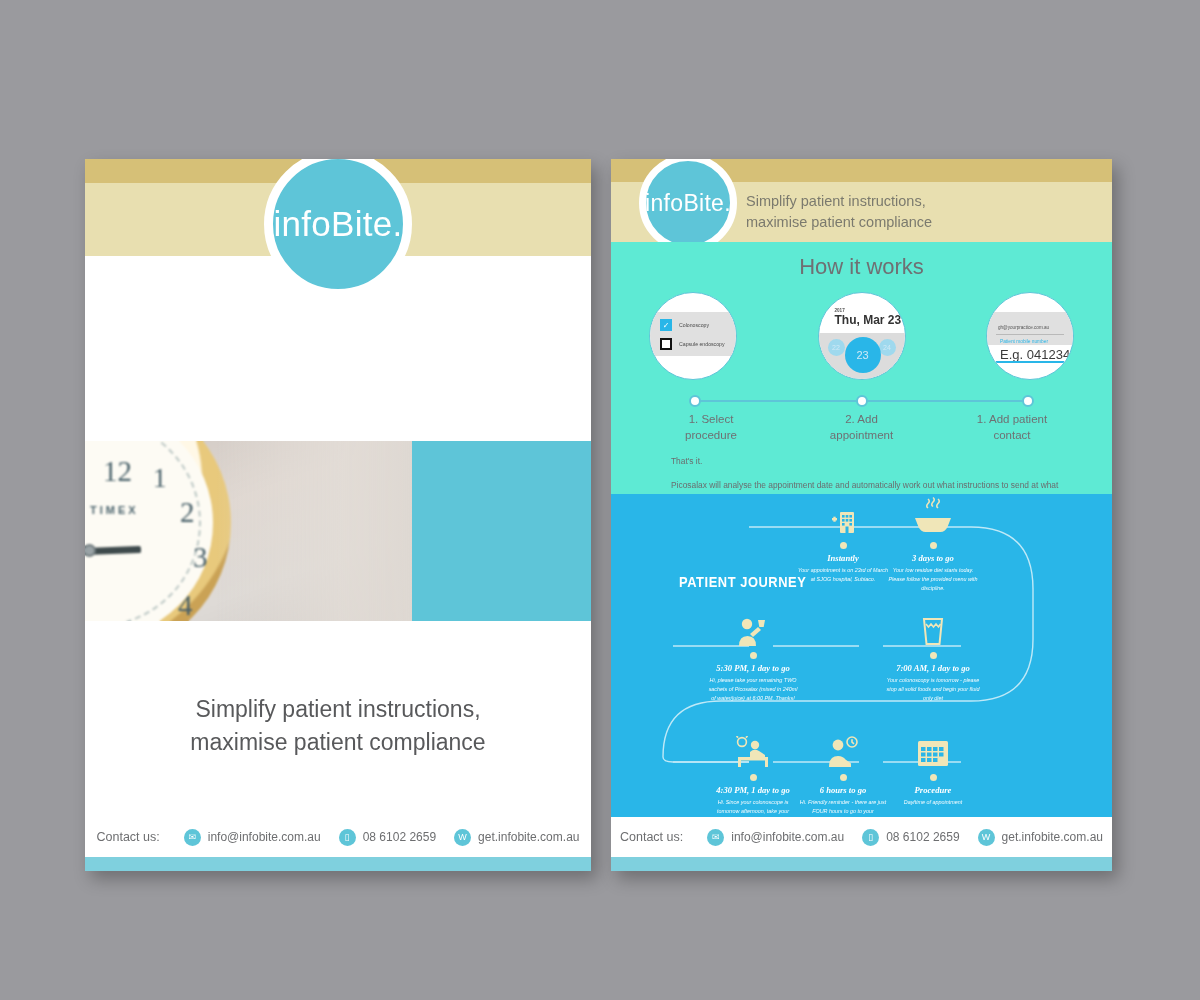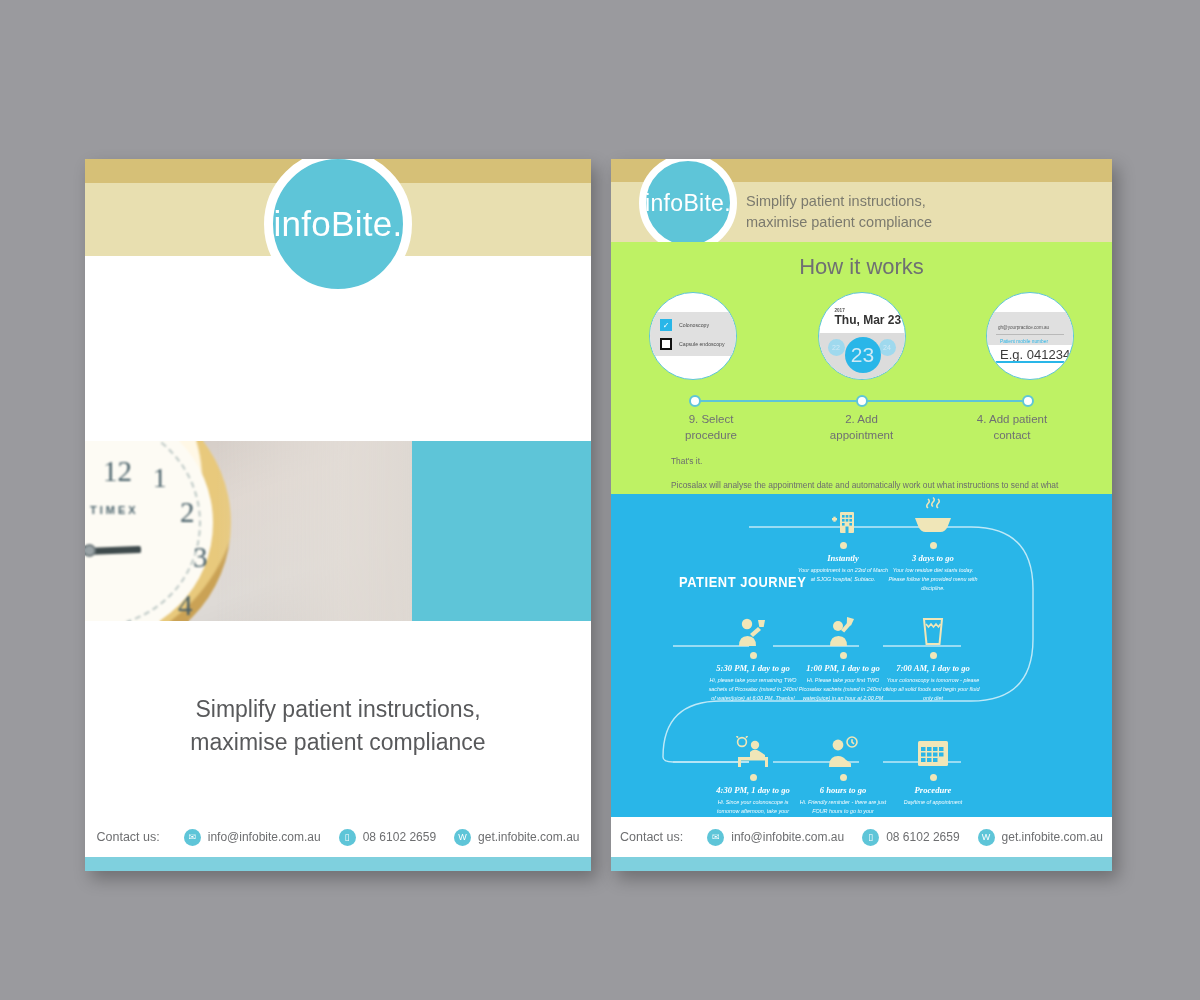--- a/index.html
+++ b/index.html
@@ -108,21 +108,21 @@
   }
   .footer .bottom-bar { height: 14px; background:#7fd0de; }
 
   
   .r-gold { height: 23px; }
   .r-sand { height: 60px; position: relative; display:flex; align-items:center; }
   .r-logo { left: 28px; top: -28px; width:98px; height:98px; font-size:23px; border-width:7px; }
   .r-head-text {
     margin-left: 135px; font-size: 14.5px; color:#7b7a6e; line-height:1.45; font-weight:300;
   }
-  .r-white { background:#bef264; height: 252px; position:relative; }
+  .r-white { background:#5eead4; height: 252px; position:relative; }
   .how-title {
     text-align:center; font-size:22px; color:#6f7073; font-weight:300; padding-top:12px;
   }
 
   .circles-row { display:flex; justify-content:space-between; padding: 12px 38px 0 38px; }
   .step-circle {
     width: 88px; height: 88px; border-radius:50%; border:1.3px solid #5ec5d8;
     overflow:hidden; position:relative; background:#fff;
   }
   
@@ -135,21 +135,21 @@
   .proc-txt { font-size:5.2px; color:#4a4a4a; white-space:nowrap; }
 
   
   .date-year { position:absolute; left:16px; top:15px; font-size:4.6px; font-weight:700; color:#555; }
   .date-main { position:absolute; left:16px; top:20px; font-size:12px; font-weight:700; color:#333; }
   .date-grey { position:absolute; left:0; right:0; top:40px; height:48px; background:#dcdcdc; }
   .date-sm { position:absolute; width:17px; height:17px; border-radius:50%; background:#9fd9ee; color:#cfeaf6; font-size:7px; display:flex; align-items:center; justify-content:center; top:46px;}
   .date-sm.l { left:9px; } .date-sm.r { right:9px; }
   .date-big {
     position:absolute; left:26px; top:44px; width:36px; height:36px; border-radius:50%;
-    background:#29b6e8; color:#cfeaf6; font-size:21px; display:flex; align-items:center; justify-content:center;
+    background:#29b6e8; color:#cfeaf6; font-size:11px; display:flex; align-items:center; justify-content:center;
   }
 
   
   .ct-grey { position:absolute; left:0; right:0; top:19px; height:33px; background:#e0e0e0; }
   .ct-email { position:absolute; left:11px; top:32px; font-size:4.6px; color:#555; white-space:nowrap;}
   .ct-email-line { position:absolute; left:9px; right:9px; top:41px; height:1px; background:#b9b9b9; }
   .ct-label { position:absolute; left:13px; top:46px; font-size:4.8px; color:#29b6e8; white-space:nowrap; }
   .ct-value { position:absolute; left:13px; top:54px; font-size:13px; color:#3b3b3b; white-space:nowrap; }
   .ct-underline { position:absolute; left:9px; right:9px; top:68px; height:1.6px; background:#29b6e8; }
 
@@ -305,29 +305,29 @@
 
       <div class="track">
         <div class="line"></div>
         <div class="node n-a"></div>
         <div class="node n-b"></div>
         <div class="node n-c"></div>
       </div>
 
       <div class="steps-labels">
         <div>
-          <span>9. Select</span><br>
+          <span>1. Select</span><br>
           <span>procedure</span>
         </div>
         <div>
           <span>2. Add</span><br>
           <span>appointment</span>
         </div>
         <div>
-          <span>4. Add patient</span><br>
+          <span>1. Add patient</span><br>
           <span>contact</span>
         </div>
       </div>
 
       <div class="thats-it">
         <p>That's it.</p>
         <p class="gap">
           <span>Picosalax will analyse the appointment date and automatically work out what instructions to send at what time</span><br>
           <span>(including instruction differences between AM and PM messages)</span>
         </p>
@@ -400,33 +400,20 @@
             <path d="M3 30 q0 -10 8.5 -10 q8.5 0 8.5 10 z"></path>
             <path d="M14 18 l8 -7 l3 3 l-8 7 z"></path>
             <path d="M22 4 l7 0 l-1.3 7 h-4.4 z"></path>
           </svg>
         </div>
         <div class="dot"></div>
         <div class="hd">5:30 PM, 1 day to go</div>
         <div class="bd">Hi, please take your remaining TWO sachets of Picosalax (mixed in 240ml of water/juice) at 6:00 PM. Thanks!</div>
       </div>
 
-      <div class="node-grp pj-abs" style="left:178px; top:118px;">
-        <div class="ico">
-          <svg width="34" height="30" viewBox="0 0 34 30" fill="#f0e6b8">
-            <circle cx="12" cy="10" r="5"></circle>
-            <path d="M4 30 q0 -10 8.5 -10 q8.5 0 8.5 10 z"></path>
-            <path d="M15 14 l7 -8 l3.2 2.6 l-7 8 z"></path>
-            <path d="M21 1 l7 2 l-3 6.6 l-4.2 -1.4 z"></path>
-          </svg>
-        </div>
-        <div class="dot"></div>
-        <div class="hd">1:00 PM, 1 day to go</div>
-        <div class="bd">Hi. Please take your first TWO Picosalax sachets (mixed in 240ml of water/juice) in an hour at 2:00 PM</div>
-      </div>
 
       <div class="node-grp pj-abs" style="left:268px; top:118px;">
         <div class="ico">
           <svg width="26" height="30" viewBox="0 0 26 30" fill="none" stroke="#f0e6b8" stroke-width="2">
             <path d="M4 3 h18 l-2.5 25 h-13 z"></path>
             <path d="M6 8 l2.5 3 l2.5 -3 l2.5 3 l2.5 -3 l2.5 3 l2 -3" stroke-width="1.6"></path>
           </svg>
         </div>
         <div class="dot"></div>
         <div class="hd">7:00 AM, 1 day to go</div>

